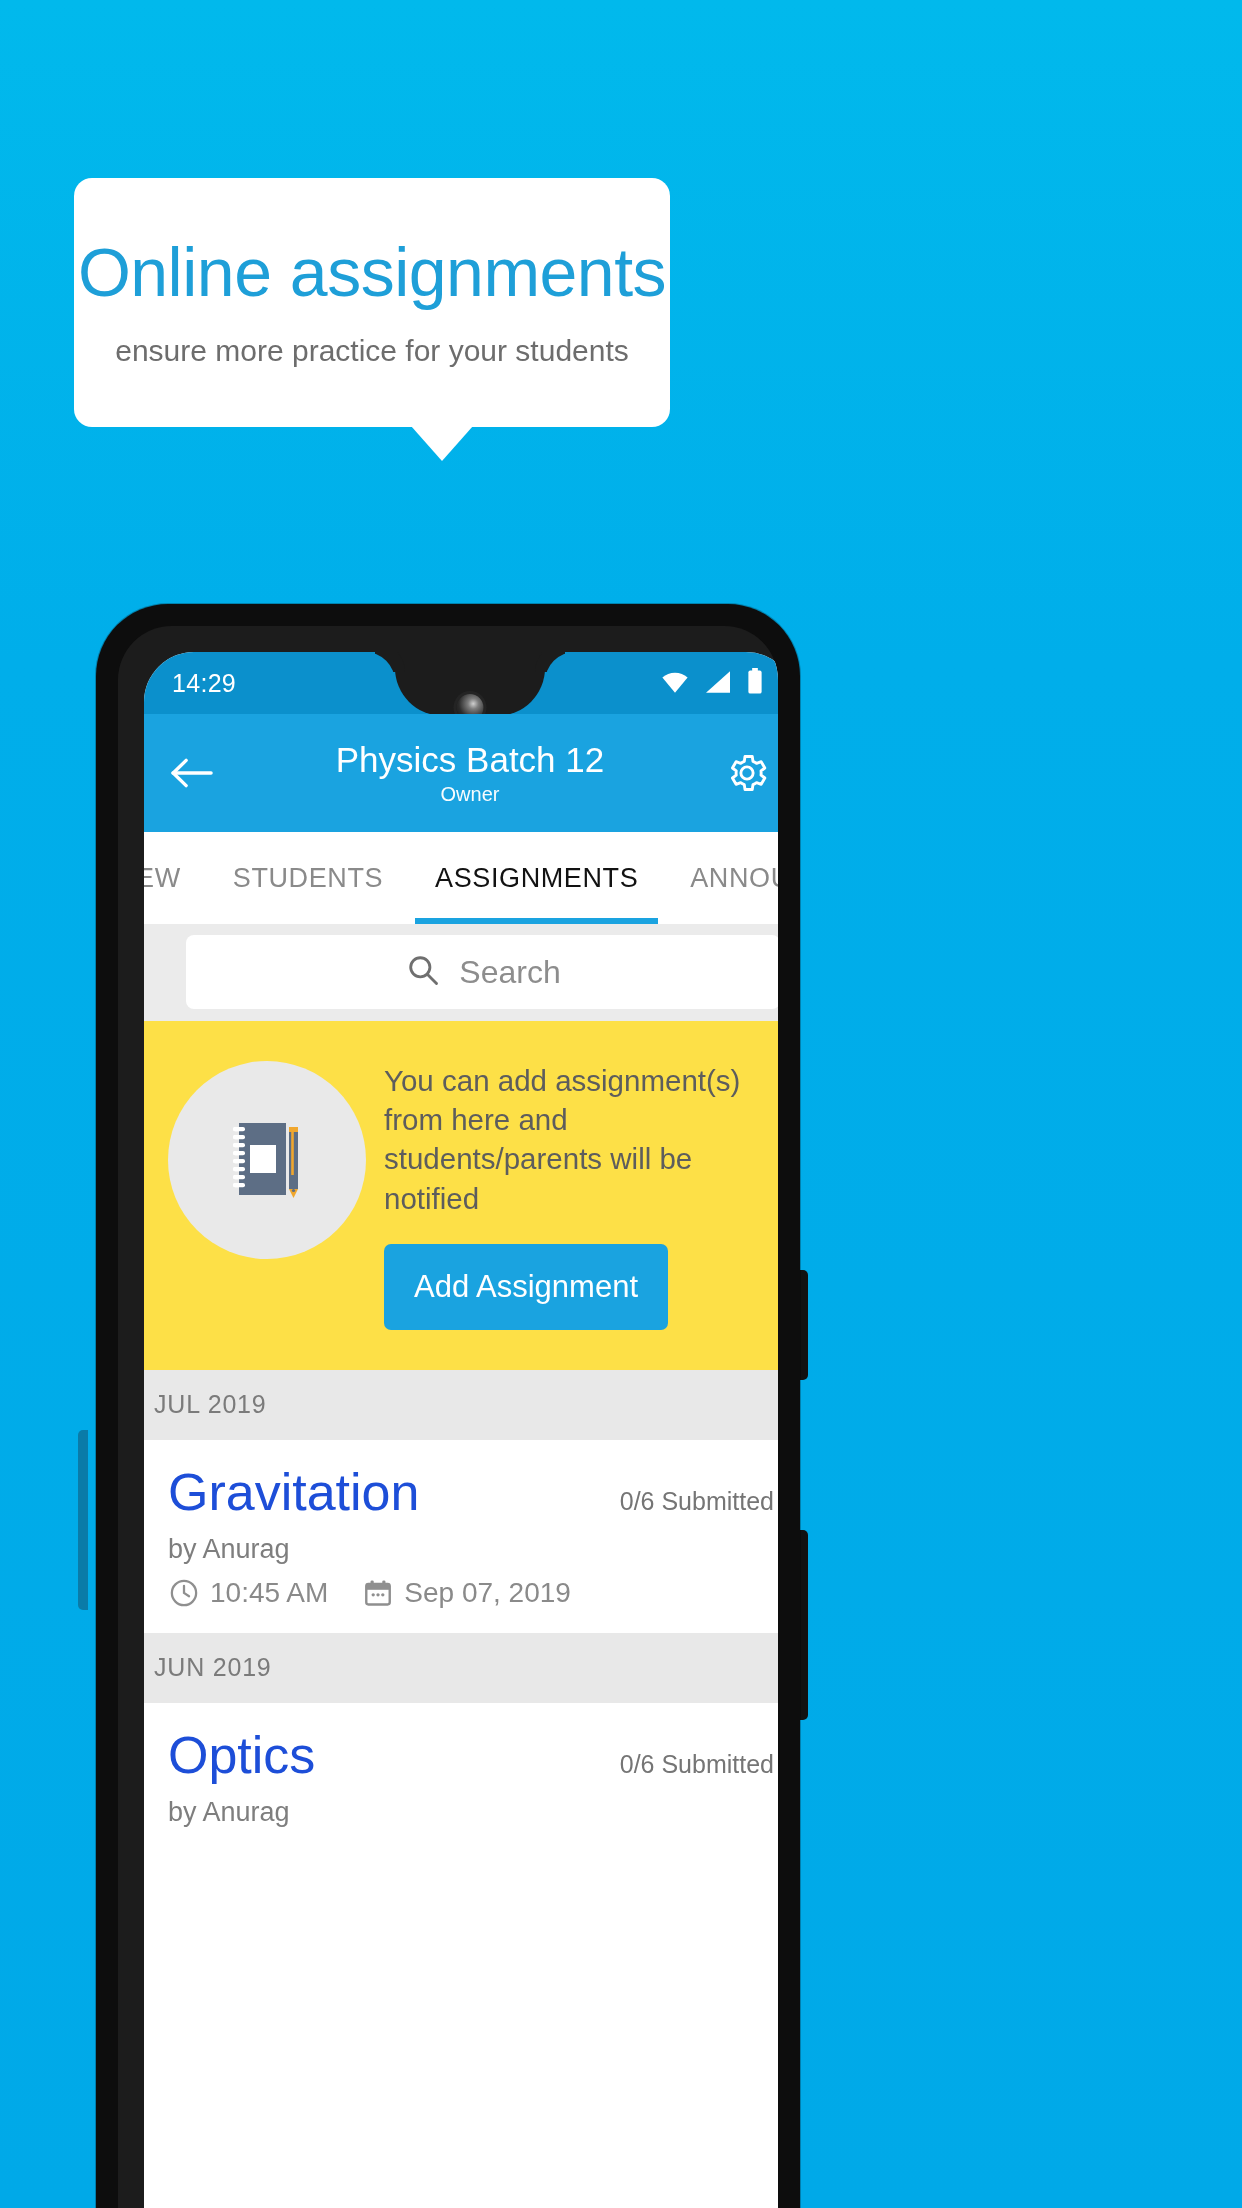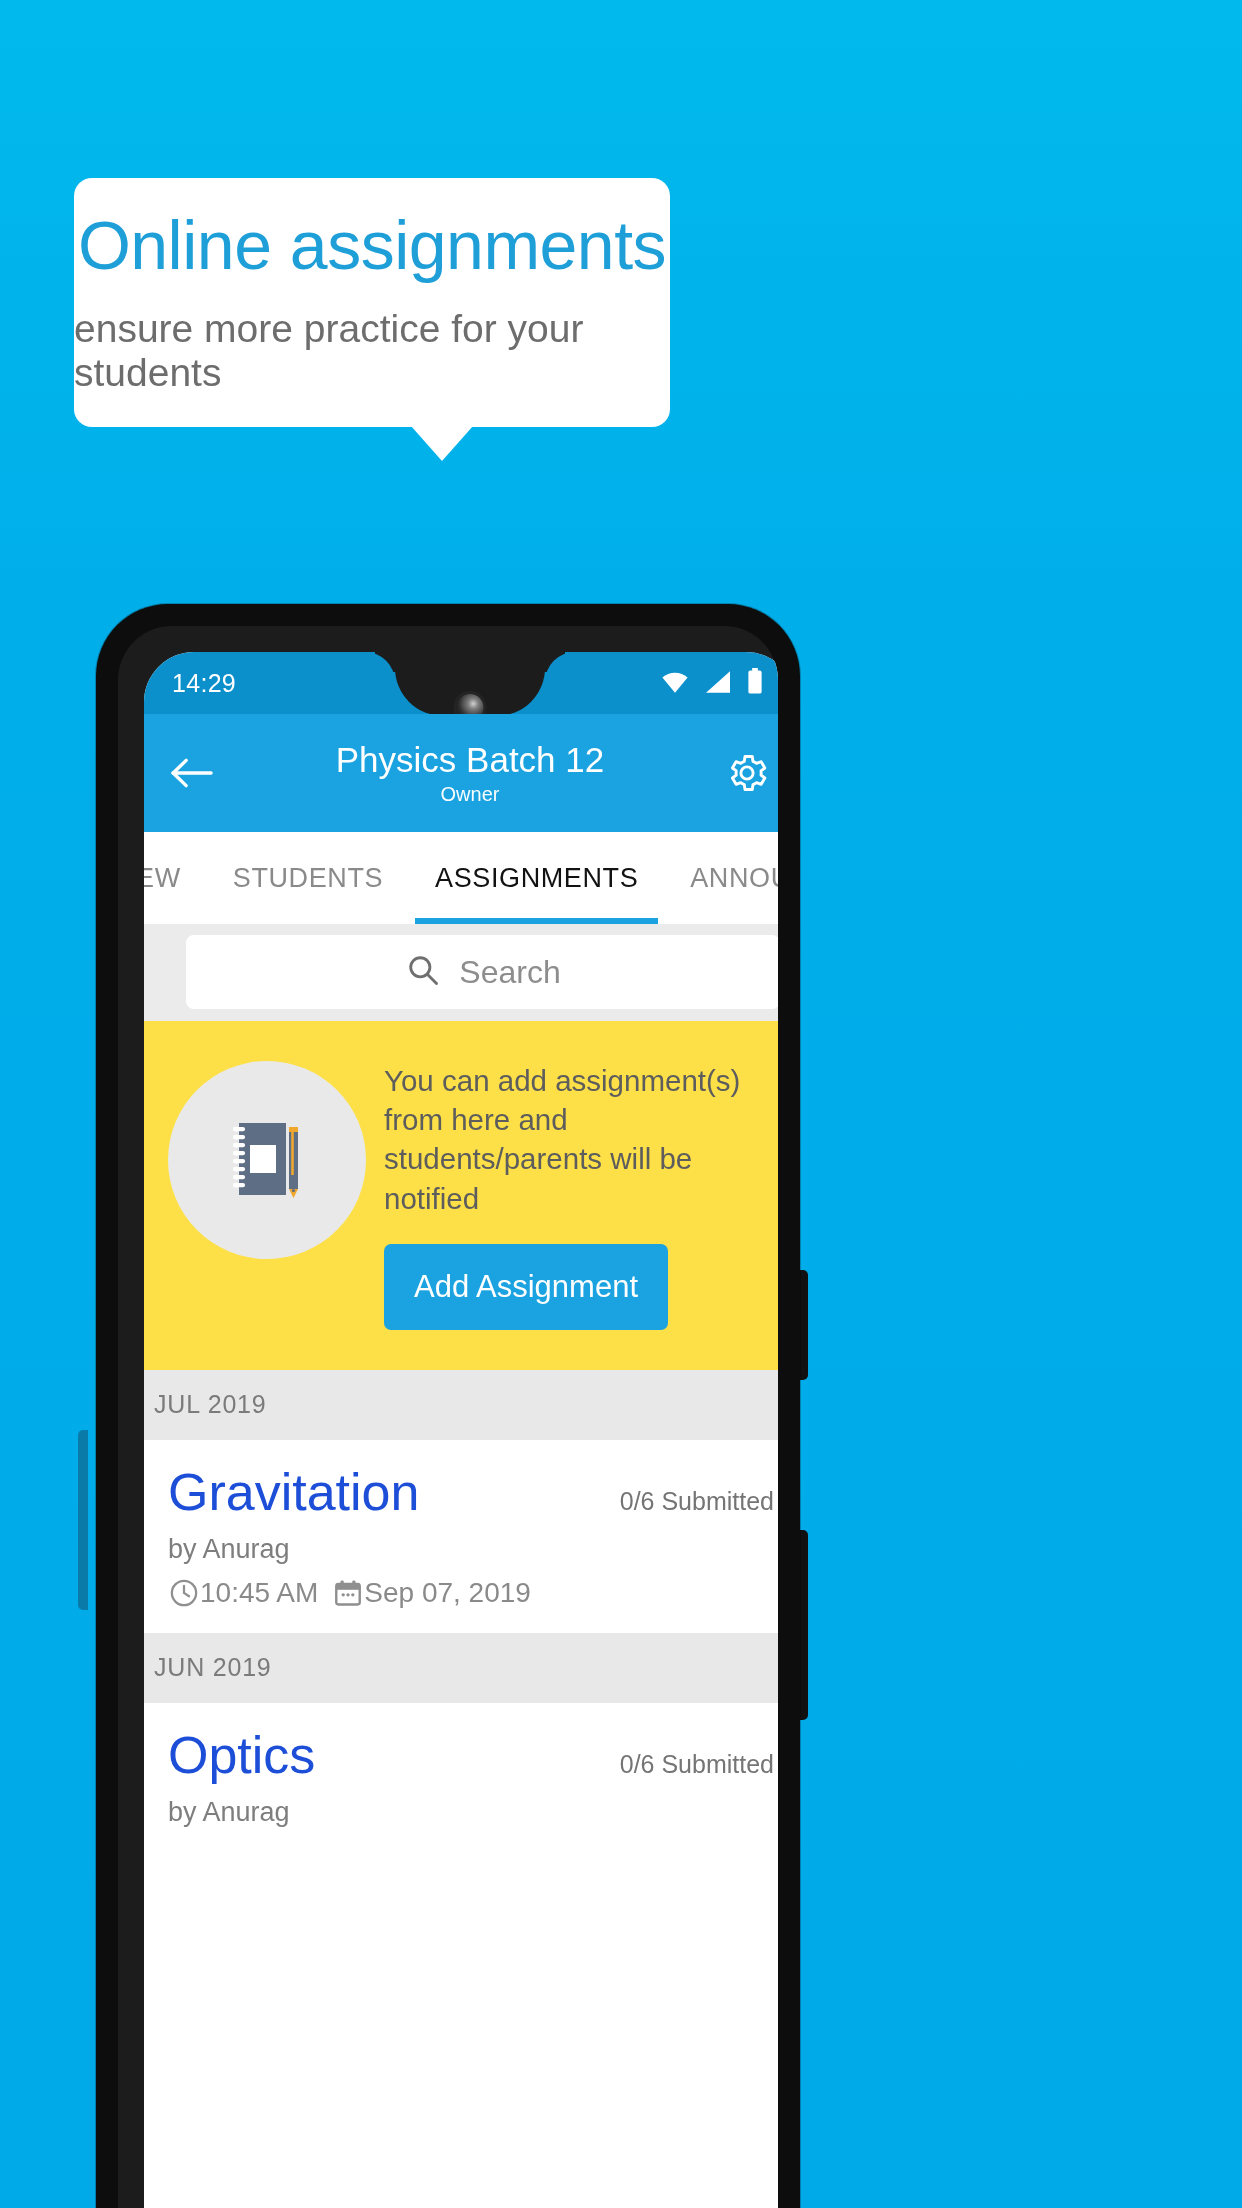--- a/index.html
+++ b/index.html
@@ -27,21 +27,21 @@
   }
   .bubble-title {
     font-size:68px;
     font-weight:400;
     color:#1e9fd8;
     letter-spacing:-0.5px;
     line-height:1.05;
   }
   .bubble-sub {
     margin-top:26px;
-    font-size:39px;
+    font-size:30px;
     color:#6d6d6d;
     font-weight:400;
   }
   .bubble-tail {
     position:absolute;
     left:411px; top:426px;
     width:0; height:0;
     border-left:31px solid transparent;
     border-right:31px solid transparent;
     border-top:35px solid #ffffff;
@@ -257,20 +257,21 @@
     display:flex;
     align-items:baseline;
     justify-content:space-between;
   }
   .assignment-title { font-size:52px; color:#1d4ed8; font-weight:400; }
   .assignment-sub { font-size:25px; color:#757575; }
   .assignment-by { font-size:27px; color:#7e7e7e; margin-top:12px; }
   .assignment-meta {
     display:flex;
     align-items:center;
+    gap:10px;
     margin-top:12px;
     font-size:28px;
     color:#8a8a8a;
   }
   .assignment-meta .sep { width:14px; }
   .icon-inline { display:inline-flex; align-items:center; }
 </style>
 </head>
 <body>
 

